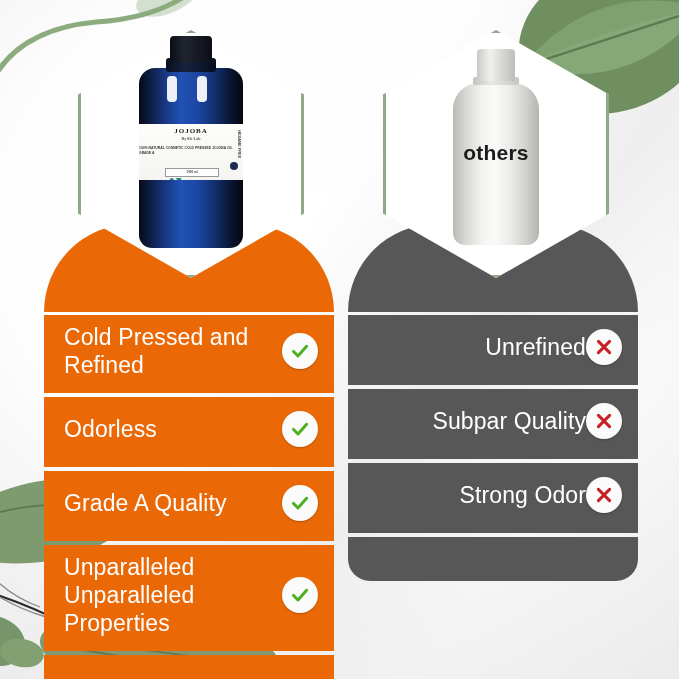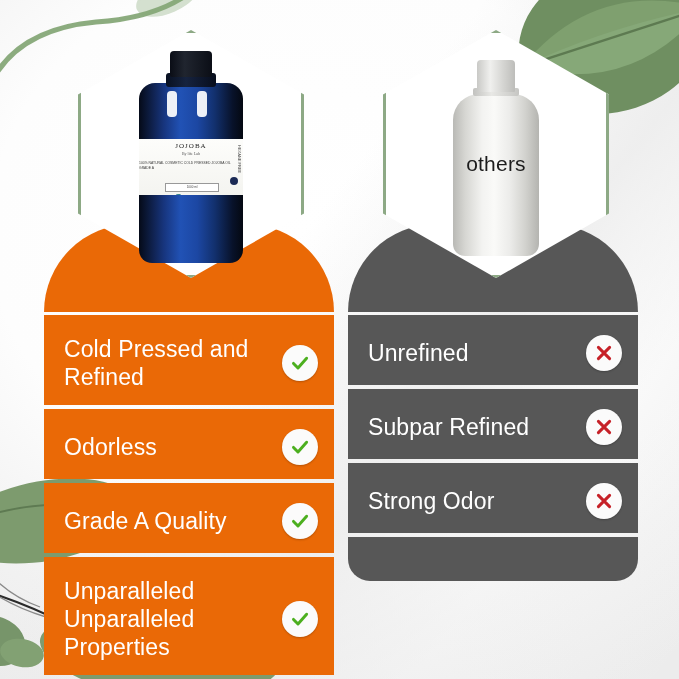--- a/index.html
+++ b/index.html
@@ -61,26 +61,26 @@
   .col-right .dome { background: #575757; }
 
   .rows { margin-top: 3px; }
 
   .row {
     position: relative;
     display: flex;
     align-items: center;
     justify-content: space-between;
     margin-bottom: 4px;
-    padding: 20px 16px 14px 20px;
+    padding: 8px 16px 14px 20px;
     box-sizing: border-box;
     min-height: 70px;
   }
   .col-left  .row { background: #ea6906; }
-  .col-right .row { background: #575757; }
+  .col-right .row { background: #575757; justify-content: flex-end; }
 
   .row-label {
     color: #ffffff;
     font-size: 23px;
     line-height: 1.22;
     letter-spacing: 0.1px;
     font-weight: 400;
     max-width: 205px;
   }
 
@@ -126,22 +126,22 @@
   .hex-fill {
     position: absolute;
     left: 3px; top: 3px; right: 3px; bottom: 3px;
     background: #ffffff;
     clip-path: polygon(50% 0%, 100% 26%, 100% 74%, 50% 100%, 0% 74%, 0% 26%);
   }
   .hex-content {
     position: absolute;
     inset: 0;
     display: flex;
-    align-items: center;
     justify-content: center;
+    font-weight: bold;
   }
 
   
   .bottle-blue { position: relative; width: 104px; height: 212px; margin-top: 6px; }
   .bb-cap {
     position: absolute; left: 50%; transform: translateX(-50%);
     top: 0; width: 42px; height: 26px;
     background: linear-gradient(90deg,#0a0d16,#20252f 35%,#0b0e16);
     border-radius: 4px 4px 2px 2px;
   }
@@ -204,21 +204,21 @@
     border: 0.6px solid #999; background: #fff;
     font-size: 3px; color: #444; text-align: center; line-height: 7px;
   }
   .bb-seal {
     position: absolute; right: 5px; bottom: 10px;
     width: 8px; height: 8px; border-radius: 50%;
     background: #1b2a55;
   }
 
   
-  .bottle-white { position: relative; width: 86px; height: 196px; margin-top: 8px; }
+  .bottle-white { position: relative; width: 86px; height: 196px; margin-top: 19px; }
   .bw-cap {
     position: absolute; left: 50%; transform: translateX(-50%);
     top: 0; width: 38px; height: 32px;
     background: linear-gradient(90deg,#c9c9c6,#f0f0ee 35%,#d4d4d1 70%,#bdbdba);
     border-radius: 4px 4px 1px 1px;
   }
   .bw-shoulder {
     position: absolute; left: 50%; transform: translateX(-50%);
     top: 28px; width: 46px; height: 8px;
     background: linear-gradient(90deg,#c2c2bf,#e8e8e5 40%,#c6c6c3);
@@ -340,21 +340,21 @@
         <div class="row">
           <span class="row-label">Unrefined</span>
           <span class="status-icon">
             <svg width="20" height="20" viewBox="0 0 20 20">
               <path d="M4.4 4.4 L15.6 15.6 M15.6 4.4 L4.4 15.6" stroke="#c62128" stroke-width="3" stroke-linecap="round"></path>
             </svg>
           </span>
         </div>
 
         <div class="row">
-          <span class="row-label">Subpar Refined</span>
+          <span class="row-label">Subpar Quality</span>
           <span class="status-icon">
             <svg width="20" height="20" viewBox="0 0 20 20">
               <path d="M4.4 4.4 L15.6 15.6 M15.6 4.4 L4.4 15.6" stroke="#c62128" stroke-width="3" stroke-linecap="round"></path>
             </svg>
           </span>
         </div>
 
         <div class="row">
           <span class="row-label">Strong Odor</span>
           <span class="status-icon">

